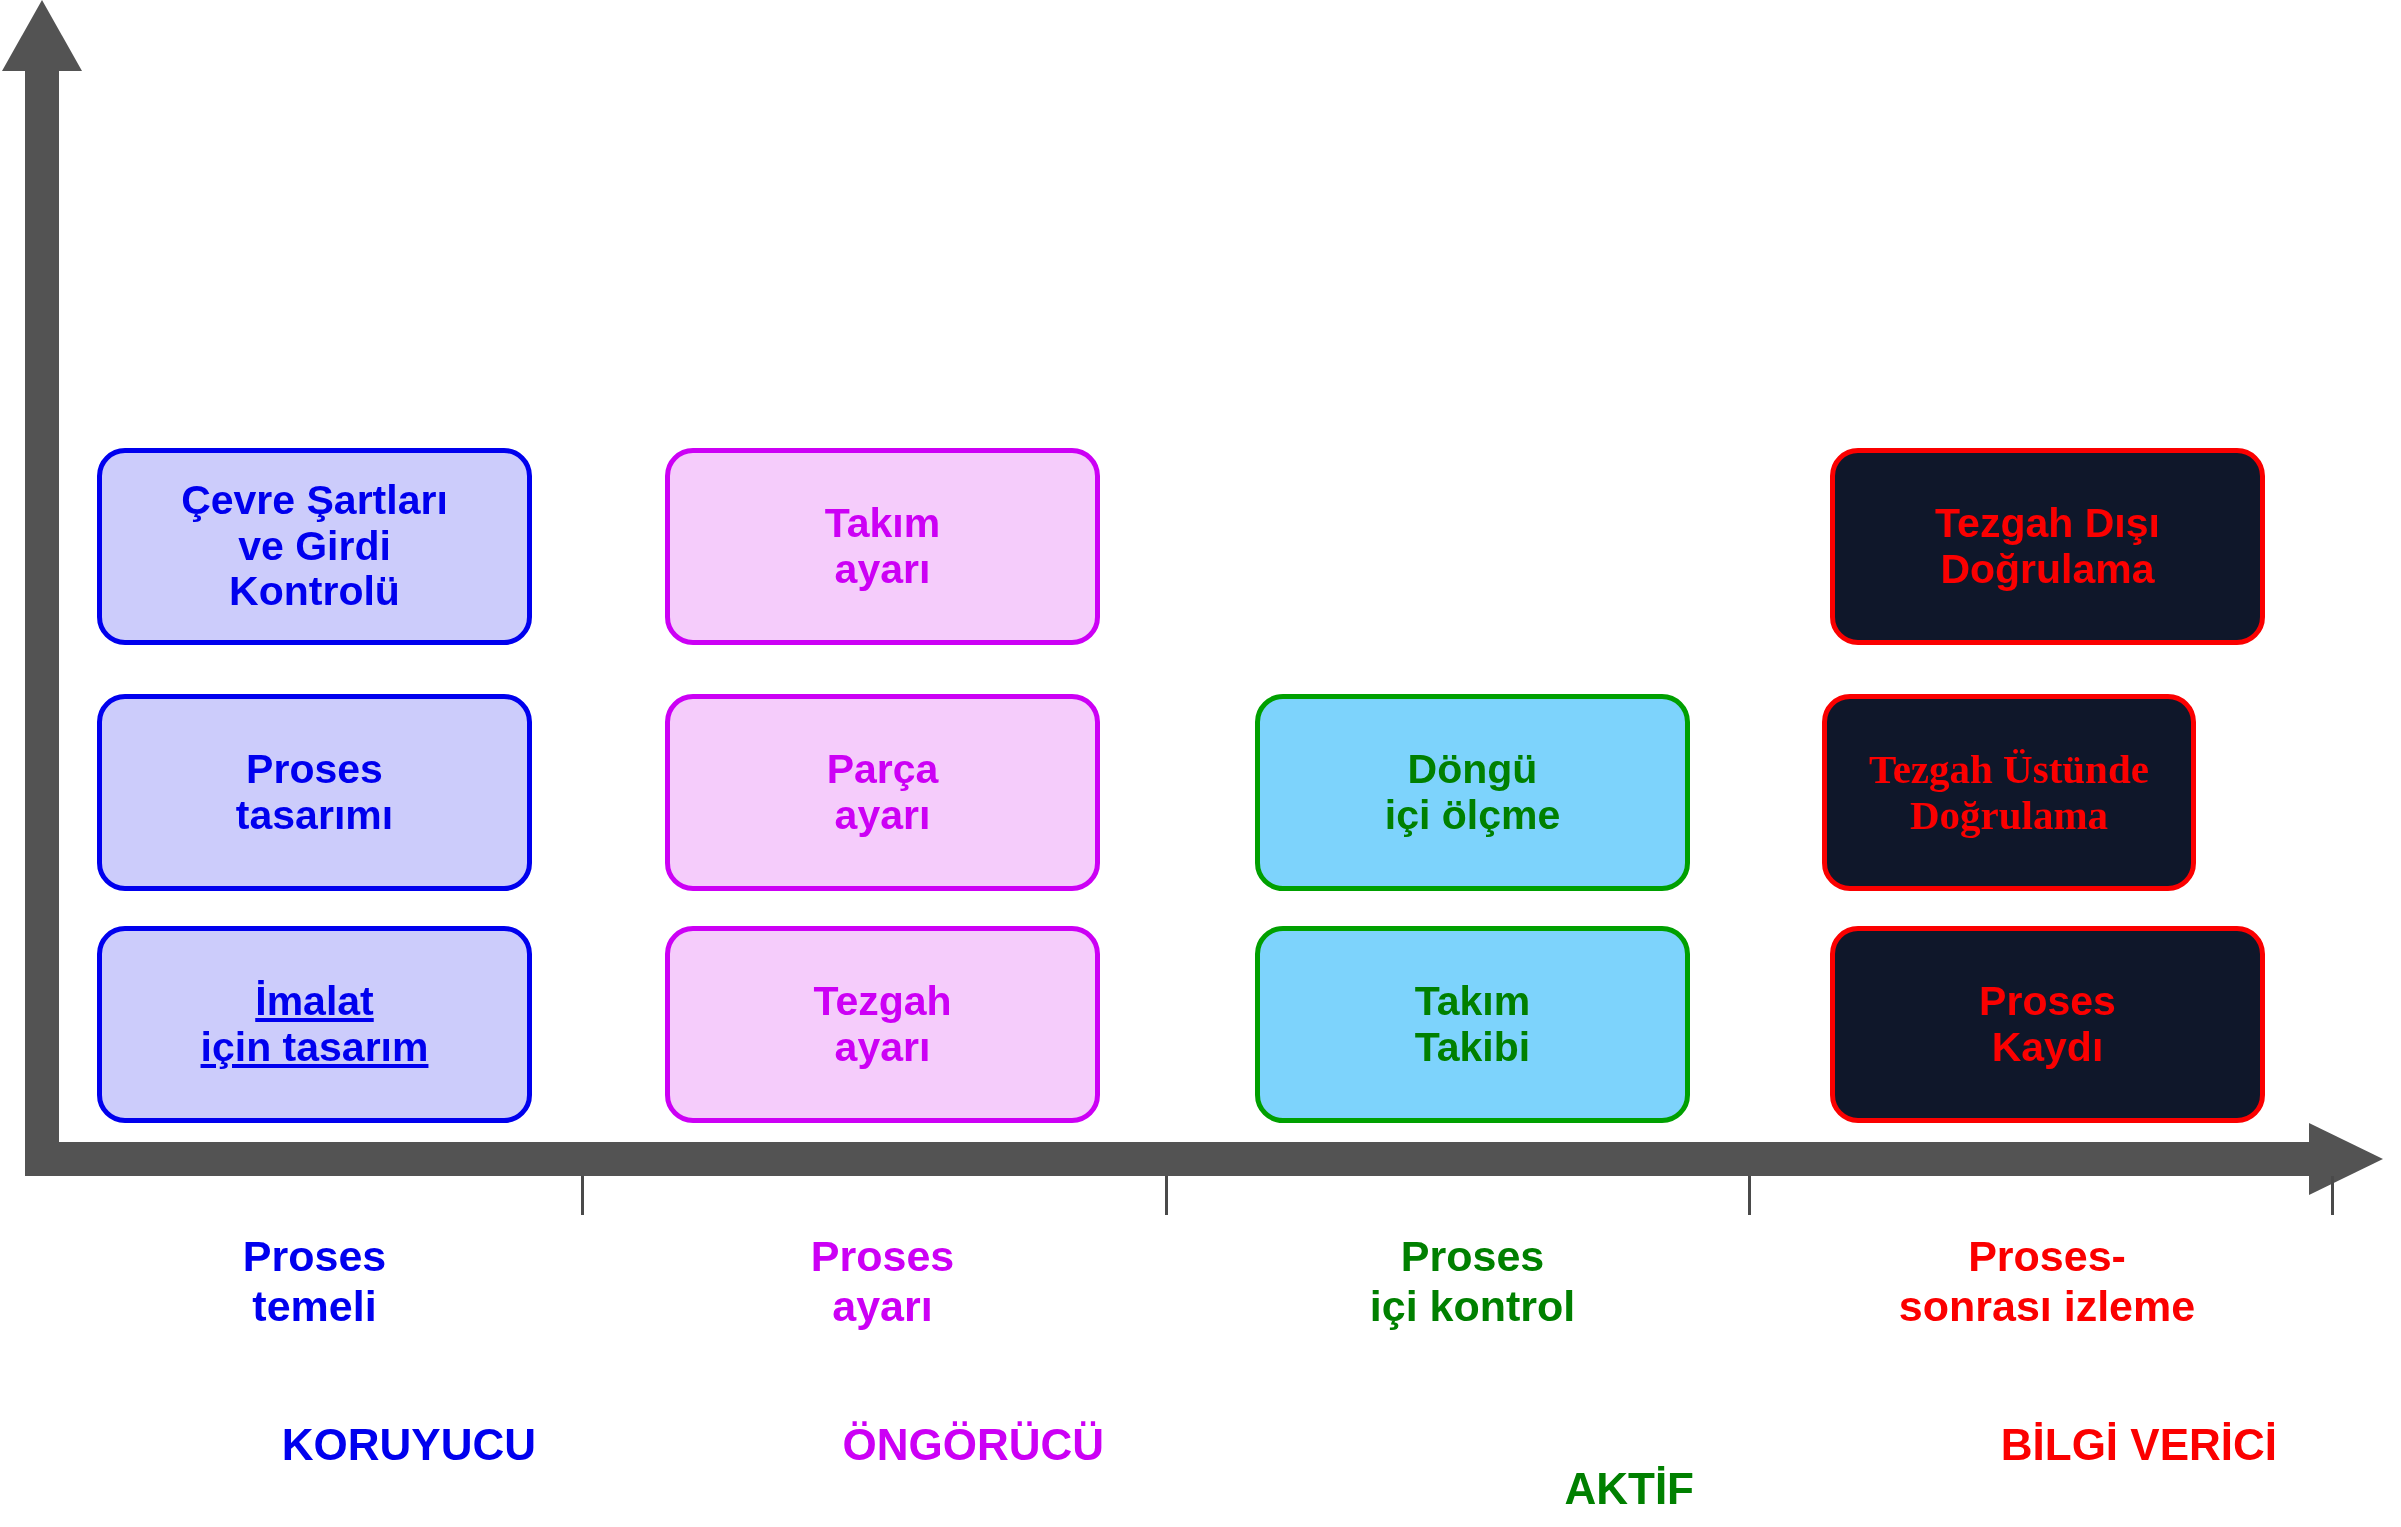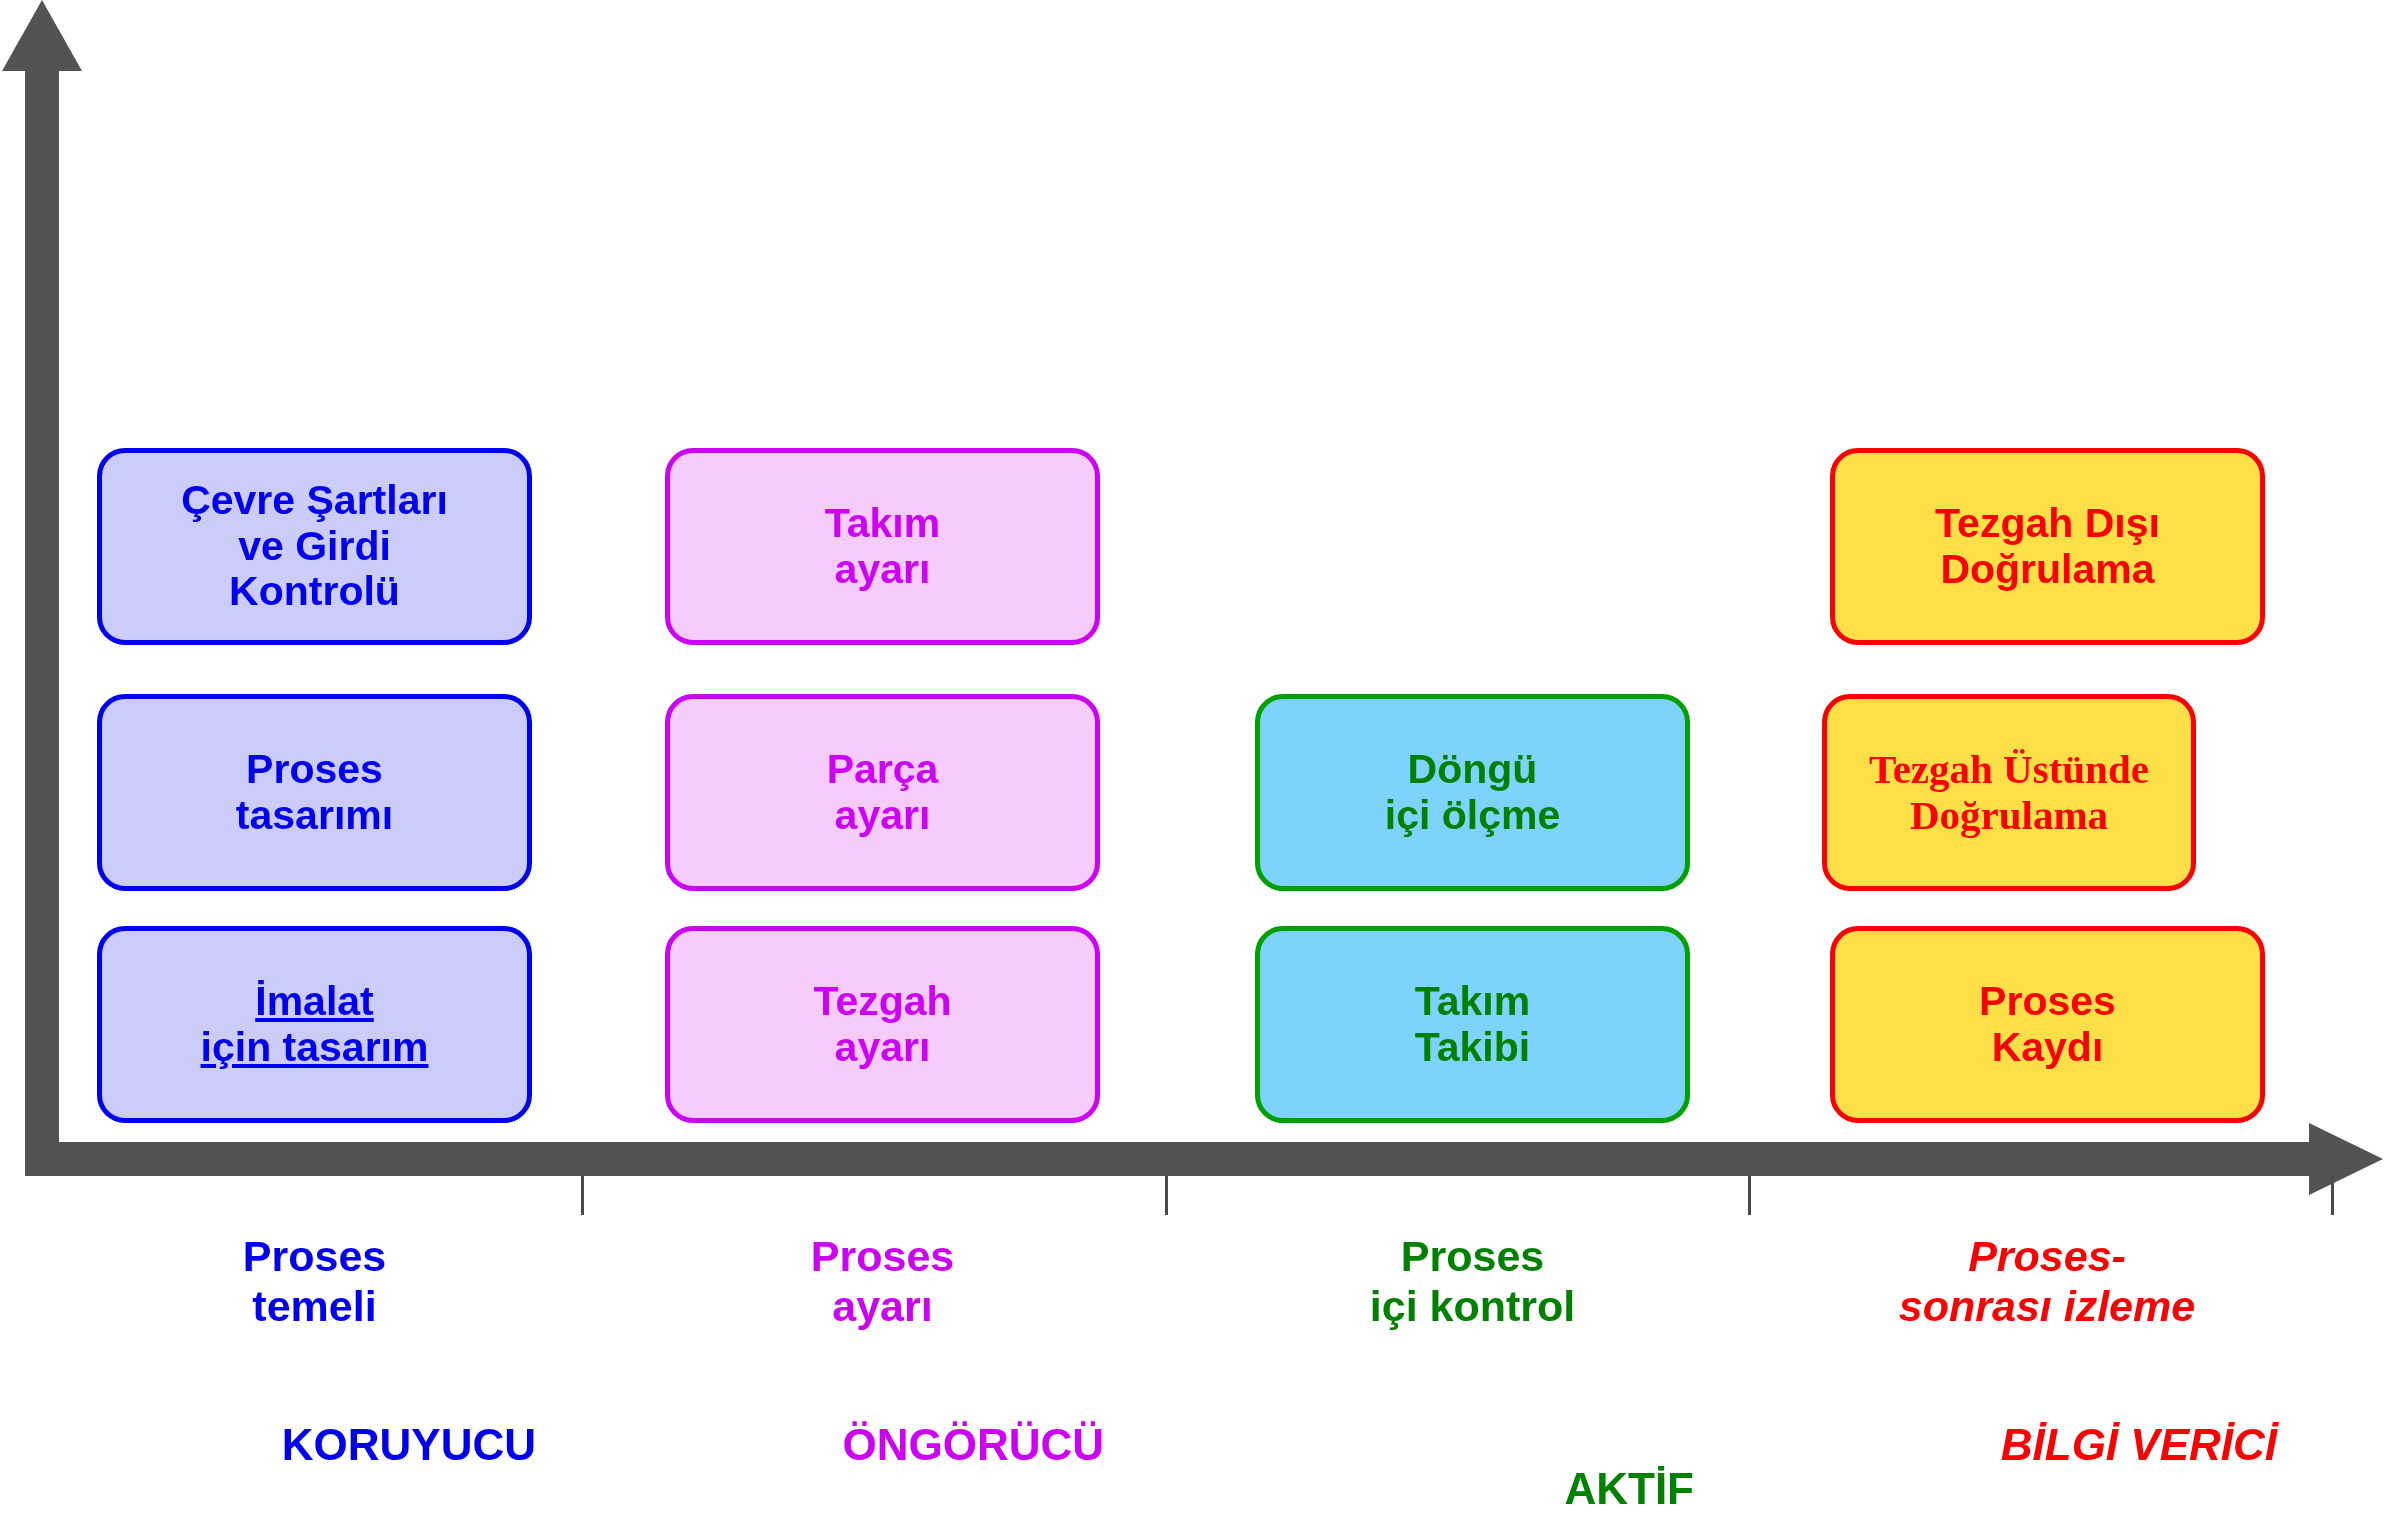--- a/index.html
+++ b/index.html
@@ -76,21 +76,21 @@
     font-weight: bold;
     font-size: 41px;
     line-height: 1.12;
     letter-spacing: 0px;
     white-space: pre-line;
   }
 
   .c-blue     { background: #ccccfb; border-color: #0000ee; color: #0000ee; }
   .c-magenta  { background: #f5ccfb; border-color: #cc00f5; color: #cc00f5; }
   .c-green    { background: #7dd3fc; border-color: #00a000; color: #008000; }
-  .c-red      { background: #fde047; border-color: #fb0000; color: #fb0000; }
+  .c-red      { background: #0f172a; border-color: #fb0000; color: #fb0000; }
 
   
   .cat-label {
     position: absolute;
     text-align: center;
     font-weight: bold;
     font-size: 43px;
     line-height: 1.16;
     white-space: pre-line;
   }
@@ -98,21 +98,21 @@
     position: absolute;
     text-align: right;
     font-weight: bold;
     font-size: 44px;
     line-height: 1.1;
     white-space: nowrap;
   }
   .t-blue    { color: #0000ee; }
   .t-magenta { color: #cc00f5; }
   .t-green   { color: #008000; }
-  .t-red     { color: #fb0000; font-style: italic; }
+  .t-red     { color: #fb0000; }
 </style>
 </head>
 <body>
 
 <div id="stage">
 
   <div class="axis-shaft-v"></div>
   <div class="axis-arrow-v"></div>
   <div class="axis-shaft-h"></div>
   <div class="axis-arrow-h"></div>

